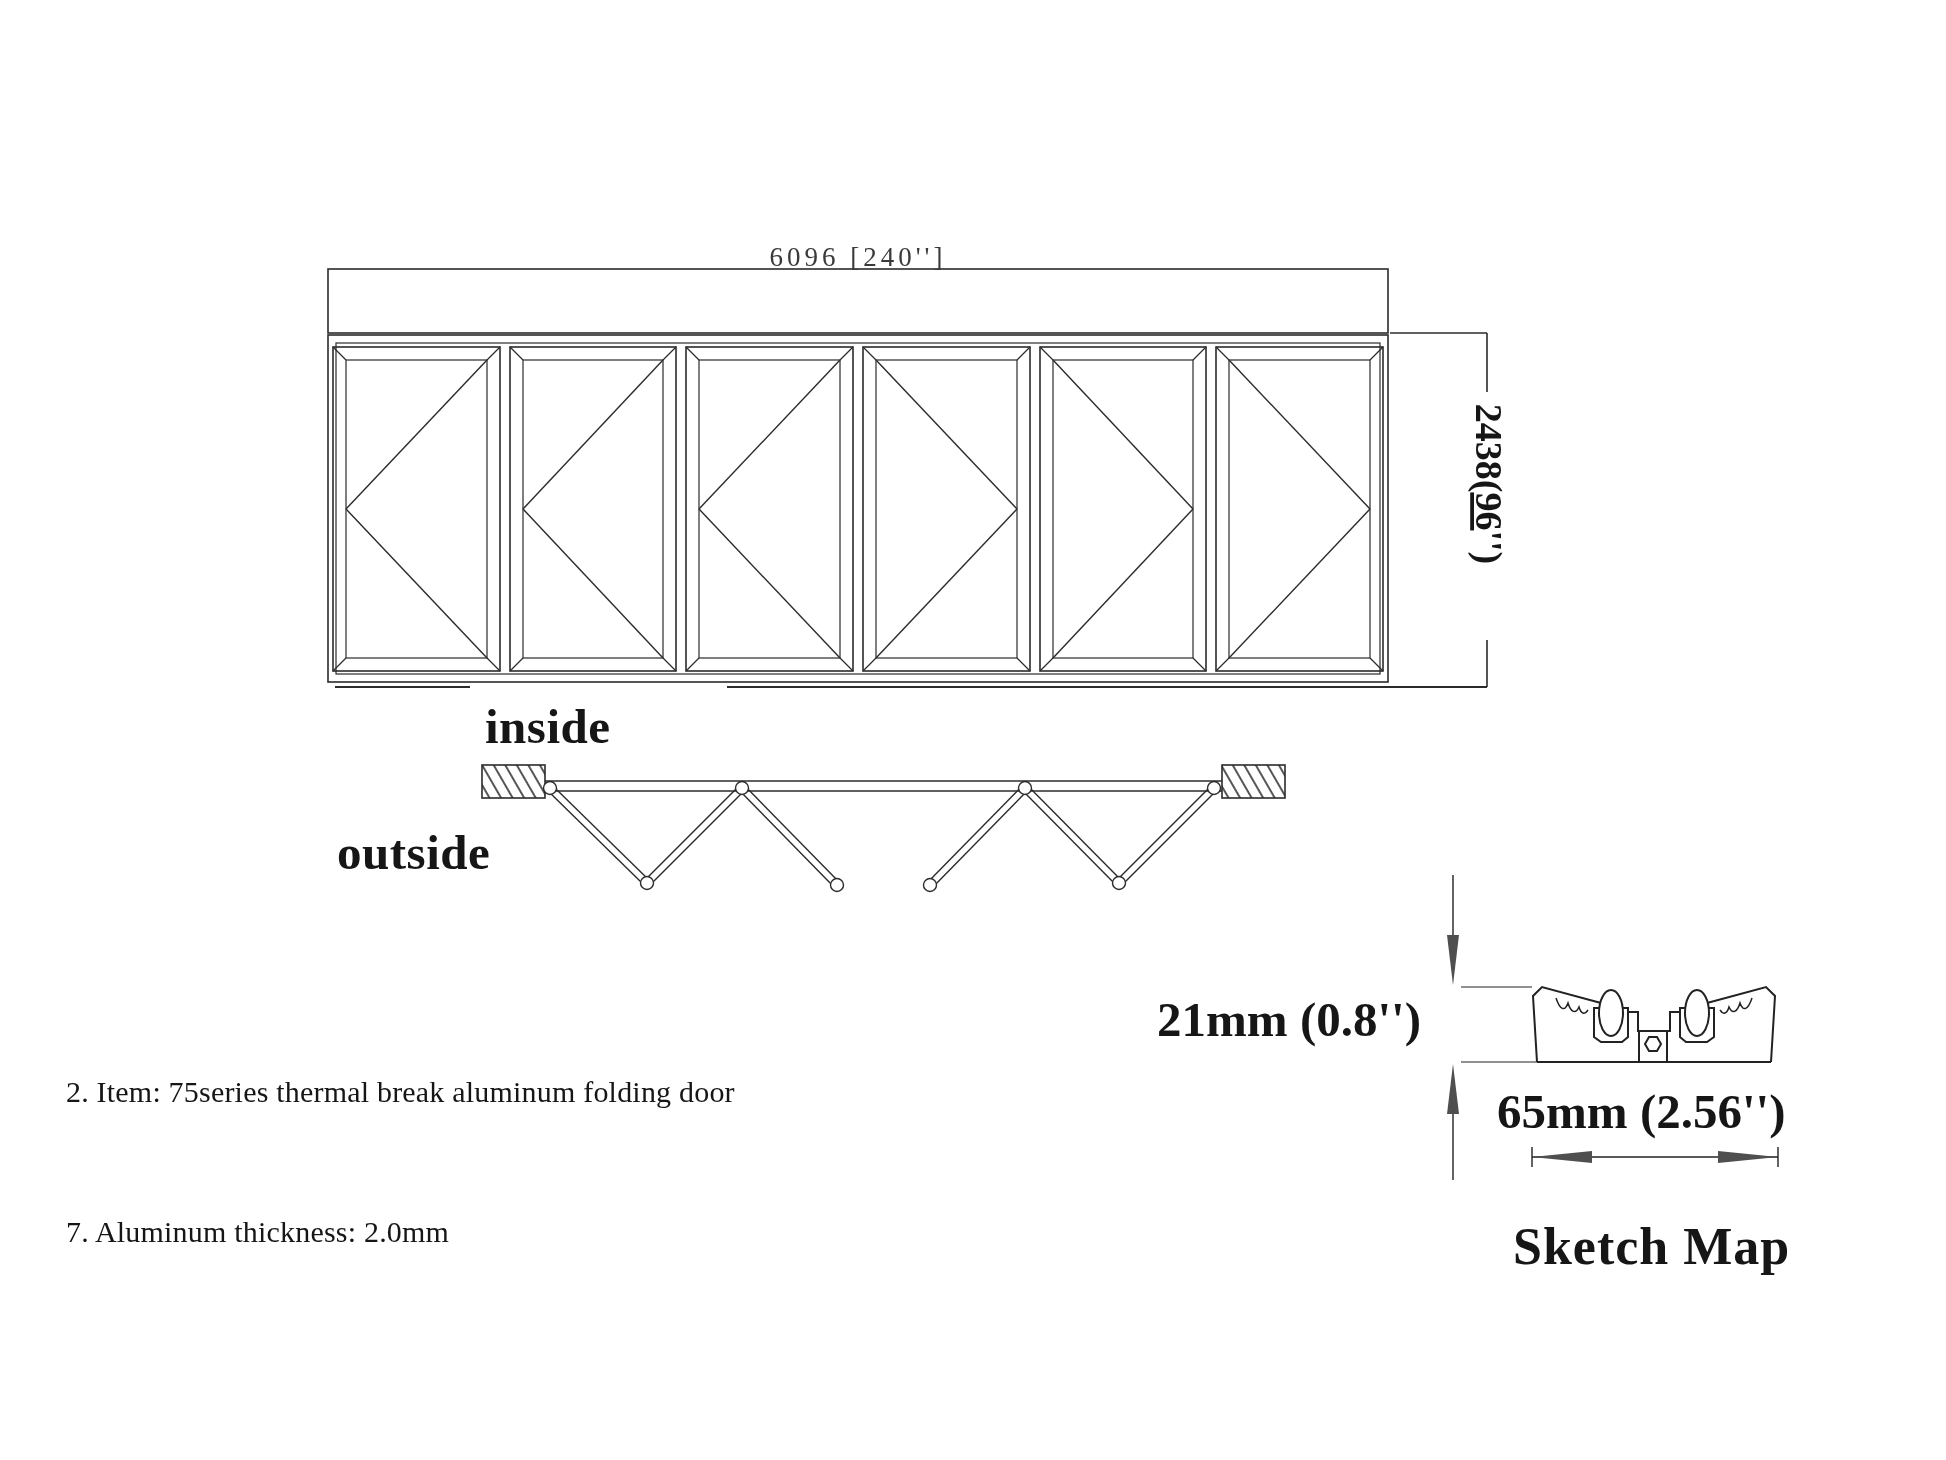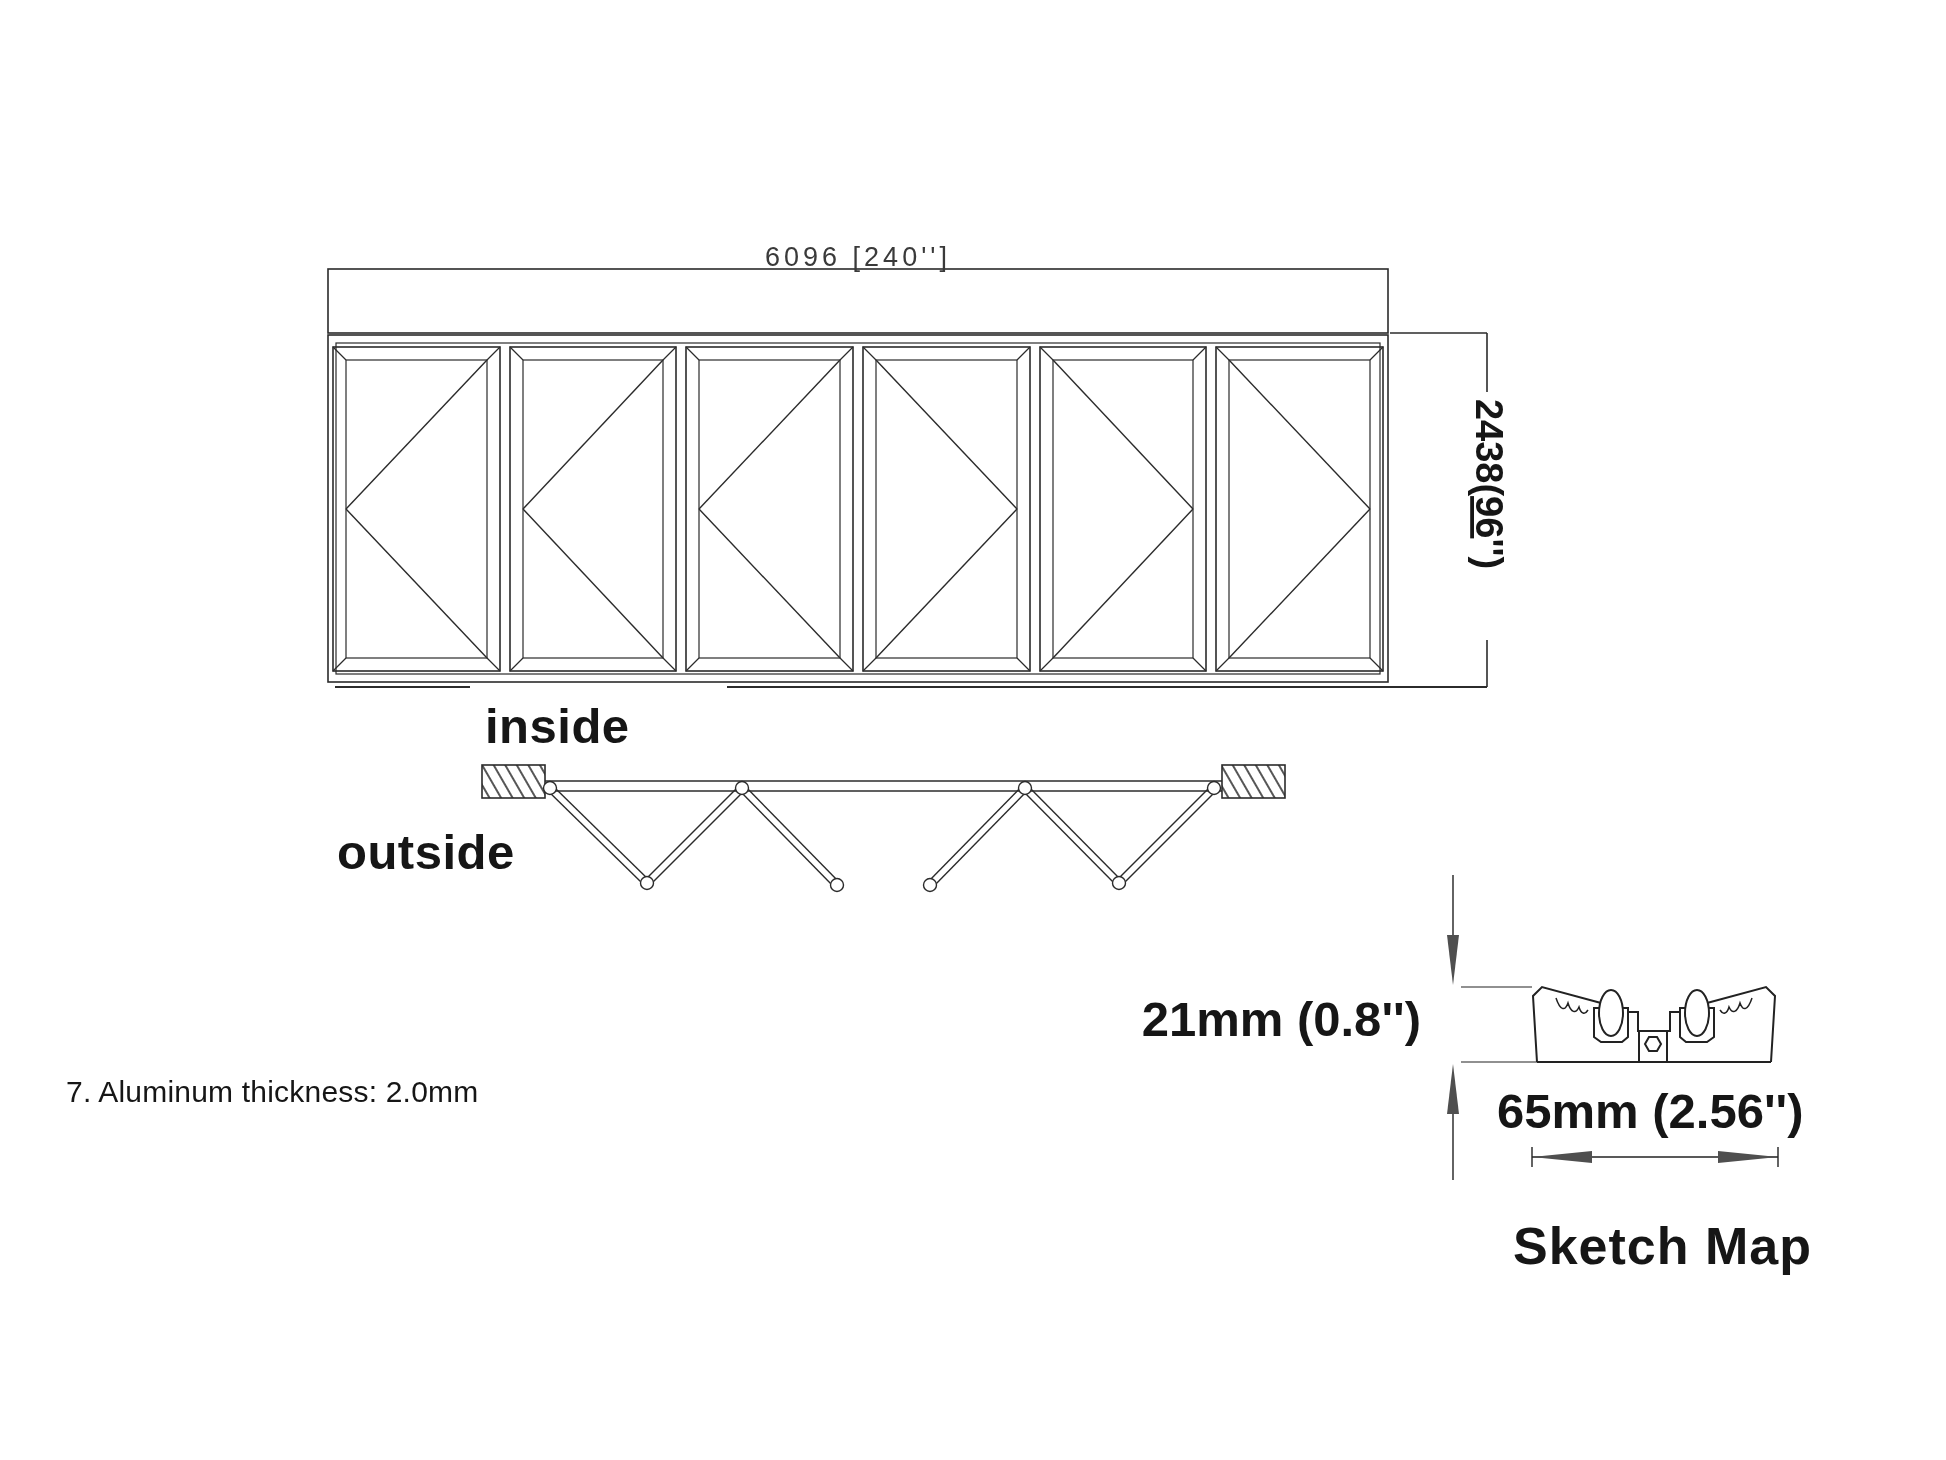--- a/index.html
+++ b/index.html
@@ -1,17 +1,17 @@
 <!DOCTYPE html>
 <html><head>
 <meta charset="utf-8">
 <style>
   html,body{margin:0;padding:0;background:#fff;}
   .canvas{position:relative;width:1946px;height:1460px;background:#ffffff;overflow:hidden;
-          font-family:Liberation Sans, sans-serif;}
+          font-family:Liberation Serif, serif;}
   svg{position:absolute;left:0;top:0;}
   .spec-list{position:absolute;left:66px;top:976px;color:#161616;font-size:30px;
              line-height:46.5px;letter-spacing:0.2px;white-space:pre;}
   .spec-item{height:46.5px;}
   text{fill:#161616;}
   .lbl-big{font-size:49px;font-weight:600;letter-spacing:0.5px;}
   .lbl-dim{font-size:49px;font-weight:600;}
   .lbl-caption{font-size:52px;font-weight:600;letter-spacing:1px;}
   .dim-stick{font-size:27px;letter-spacing:4px;fill:#3a3a3a;font-weight:400;}
   .dim-bold{font-size:38px;font-weight:700;letter-spacing:0px;}
@@ -192,20 +192,21 @@
       <polygon points="1778,1157 1718,1151 1718,1163" fill="#4f4f4f" stroke="none"></polygon>
     </g>
   </g>
 
   <text class="lbl-dim" x="1421" y="1036" text-anchor="end">21mm (0.8'')</text>
   <text class="lbl-dim" x="1497" y="1128">65mm (2.56'')</text>
   <text class="lbl-caption" x="1513" y="1264">Sketch Map</text>
 </svg>
 
 <div class="spec-list">
+  <div class="spec-item">2. Item: 75series thermal break aluminum folding door</div>
   <div class="spec-item">7. Aluminum thickness: 2.0mm</div>
   
   
   
   
   
   
 </div>
 
 </div>

